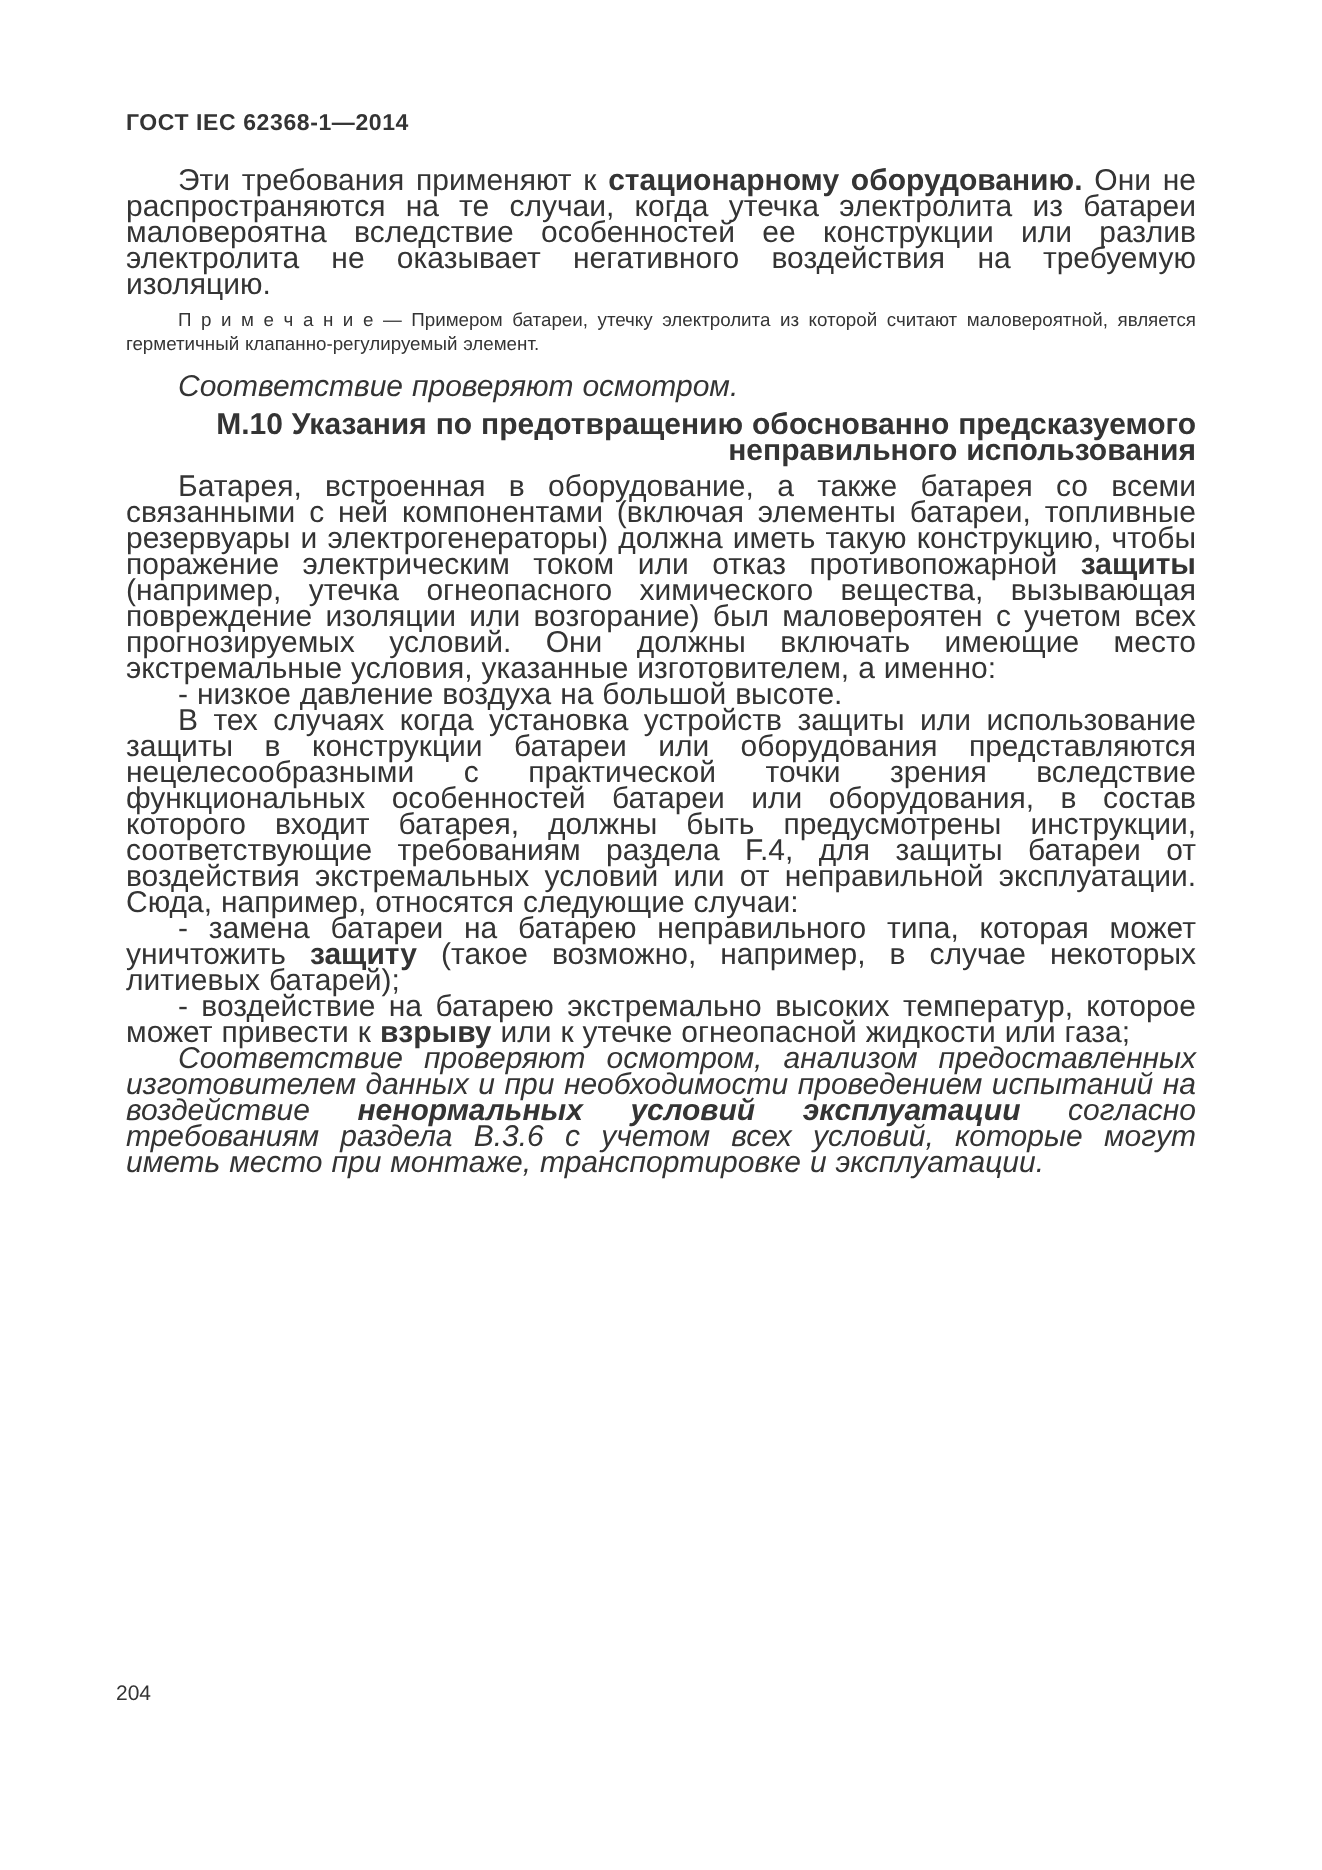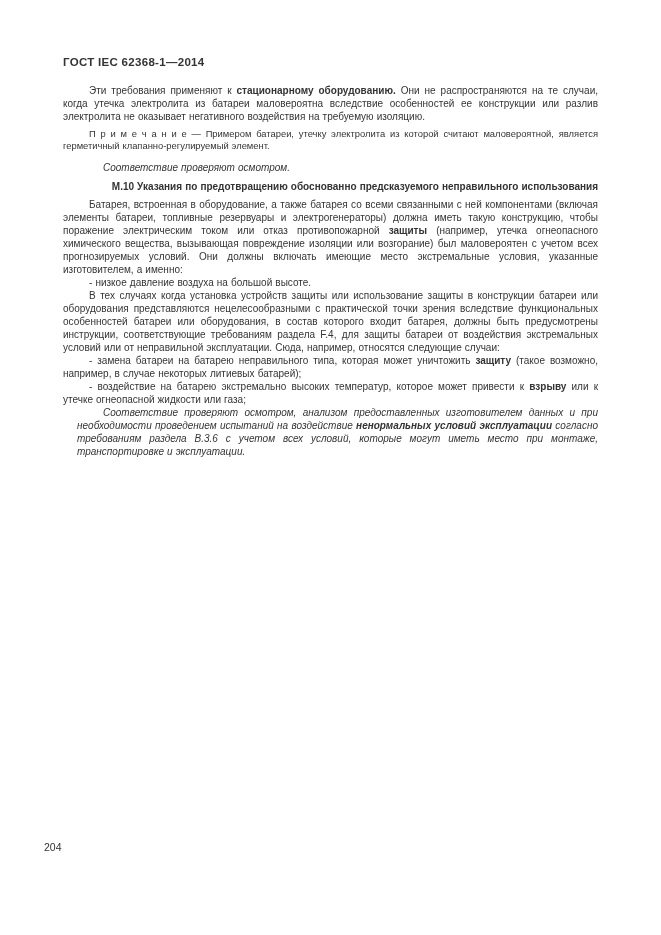--- a/index.html
+++ b/index.html
@@ -30,41 +30,41 @@
   .content {
     position: absolute;
     left: 63px;
     top: 84px;
     width: 535px;
   }
   .para {
     margin: 0;
     text-align: justify;
     text-indent: 26px;
-    font-size: 10px;
+    font-size: 15px;
     line-height: 13px;
     word-spacing: 0.3px;
   }
   .para.note {
     font-size: 9.4px;
     line-height: 12px;
     margin: 5px 0 9px 0;
   }
   .para.compliance {
     font-style: italic;
-    margin: 0 0 6px 14px;
+    margin: 0 0 6px 0;
   }
   .para.heading {
     font-weight: bold;
     text-align: right;
     margin: 0 0 5px 0;
   }
   .page-number {
     position: absolute;
-    left: 44px;
+    left: 58px;
     top: 841px;
     font-size: 10.5px;
     text-align: right;
   }
 </style>
 </head>
 <body>
 
 <div class="sheet">
   <div class="doc-header">ГОСТ IEC 62368-1—2014</div>

